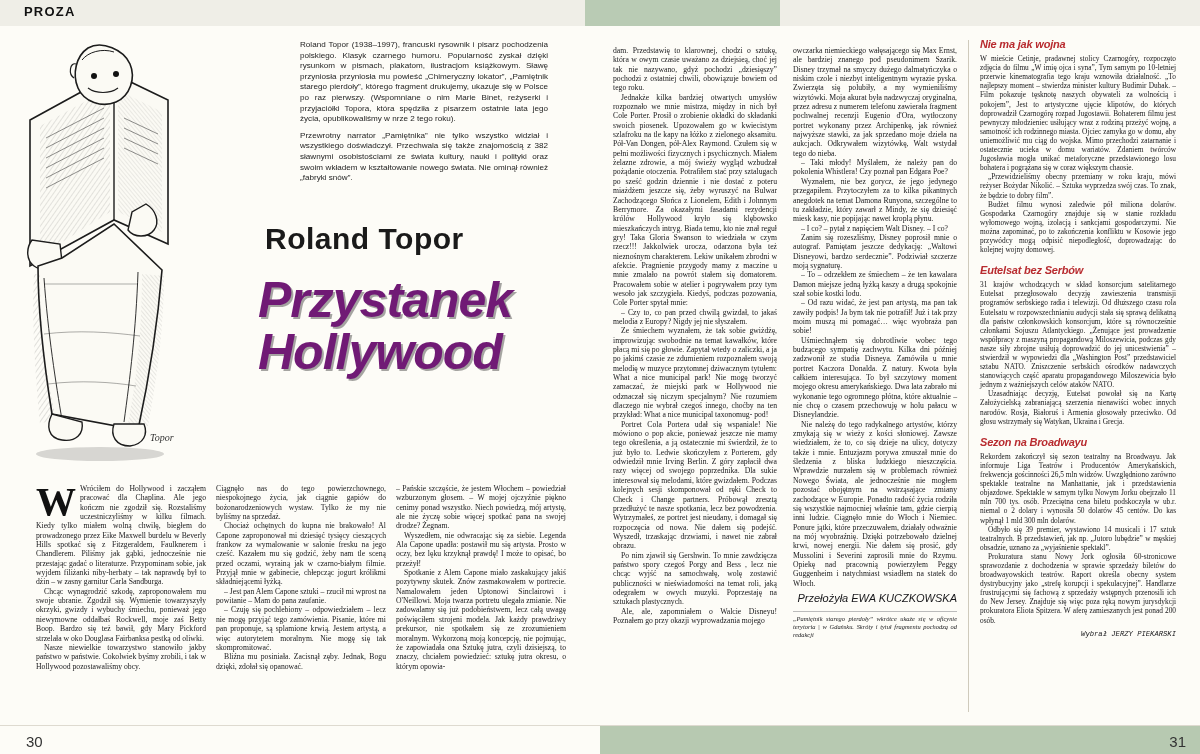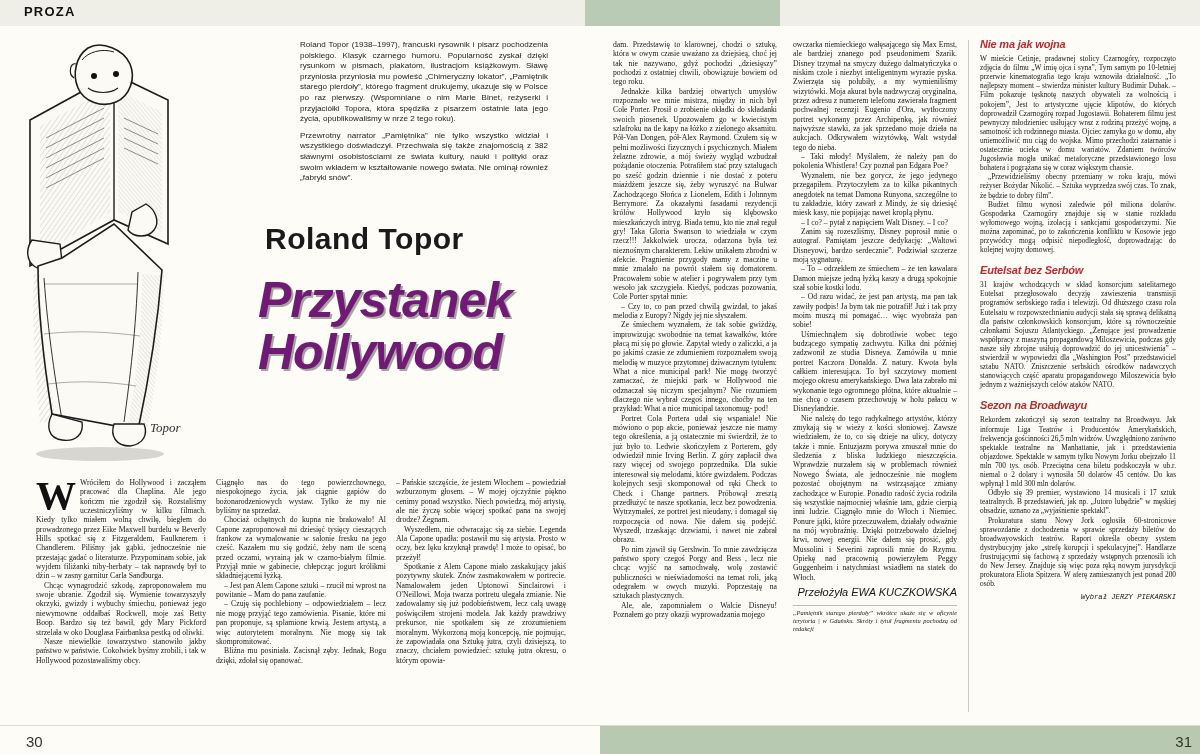--- a/index.html
+++ b/index.html
@@ -68,34 +68,34 @@
     background: #b7c9b1;
   }
   .folio {
     position: absolute;
     bottom: 4px;
     font-family: "Liberation Sans", sans-serif;
     font-size: 15px;
     color: #333;
   }
   .folio.left { left: 26px; }
-  .folio.right { right: 8px; }
+  .folio.right { right: 14px; }
 
   
   .illo {
     position: absolute;
     left: 18px; top: 34px;
     width: 200px; height: 440px;
   }
   .illo svg { display: block; }
   .illo-sign {
     position: absolute;
-    left: 150px; top: 420px;
-    font-family: "Liberation Serif", serif;
-    font-size: 13px;
+    left: 150px; top: 432px;
+    font-family: "Liberation Serif", serif;
+    font-size: 10px;
     font-style: italic;
     color: #333;
   }
 
   
   .intro-box {
     position: absolute;
     left: 300px; top: 40px;
     width: 248px;
     font-family: "Liberation Sans", sans-serif;
@@ -134,21 +134,21 @@
   .col {
     position: absolute;
     font-family: "Liberation Serif", serif;
     font-size: 7.7px;
     line-height: 9.35px;
     text-align: justify;
     color: #17171a;
     column-fill: auto;
   }
   .col p { margin: 0; text-indent: 8px; }
-  .col p.noindent { text-indent: 0; }
+  .col p.noindent { text-indent: 0; margin-top: 6px; }
 
   #col1 { left: 36px;  top: 478px; width: 170px; height: 232px; }
   #col2 { left: 216px; top: 478px; width: 170px; height: 232px; }
   #col3 { left: 396px; top: 478px; width: 170px; height: 232px; }
   #col5 { left: 613px; top: 40px;  width: 164px; height: 672px; }
   #col6 { left: 793px; top: 40px;  width: 164px; height: 672px; }
 
   
   .dropcap {
     float: left;
@@ -351,20 +351,21 @@
   <div class="vrule"></div>
 
   <div class="side">
     <h3>Nie ma jak wojna</h3>
     <p class="noindent">W mieście Cetinje, pradawnej stolicy Czarnogóry, rozpoczęto zdjęcia do filmu „W imię ojca i syna”, Tym samym po 10-letniej przerwie kinematografia tego kraju wznowiła działalność. „To najlepszy moment – stwierdza minister kultury Budimir Dubak. – Film pokazuje tęsknotę naszych obywateli za wolnością i pokojem”, Jest to artystyczne ujęcie klipotów, do których doprowadził Czarnogórę rozpad Jugostawii. Bohaterem filmu jest pewnyczy młodzieniec usiłujący wraz z rodziną przeżyć wojnę, a samotność ich rodzinnego miasta. Ojciec zamyka go w domu, aby uniemożliwić mu ciąg do wojska. Mimo przechodzi zatarnanie i ostatecznie ucieka w domu wariatów. Zdaniem twórców Jugosławia mogła unikać metaforyczne przedstawionego losu bohatera i pogrążana się w coraz większym chaosie.</p>
     <p>„Przewidzieliśmy obecny przemiany w roku kraju, mówi reżyser Bożydar Nikolić. – Sztuka wyprzedza swój czas. To znak, że będzie to dobry film”.</p>
     <p>Budżet filmu wynosi zaledwie pół miliona dolarów. Gospodarka Czarnogóry znajduje się w stanie rozkładu wyłomowego wojną, izolacją i sankcjami gospodarczymi. Nie można zapominać, po to zakończenia konfliktu w Kosowie jego przywódcy mogą odpisić niepodległość, doprowadzając do kolejnej wojny domowej.</p>
 
     <h3 class="spaced">Eutelsat bez Serbów</h3>
     <p class="noindent">31 krajów wchodzących w skład konsorcjum satelitarnego Eutelsat przegłosowało decyzję zawieszenia transmisji programów serbskiego radia i telewizji. Od dłuższego czasu rola Eutelsatu w rozpowszechnianiu audycji stała się sprawą delikatną dla państw członkowskich konsorcjum, które są równocześnie członkami Sojuszu Atlantyckiego. „Żenujące jest prowadzenie współpracy z maszyną propagandową Miloszewicia, podczas gdy nasze siły zbrojne usiłują doprowadzić do jej unicestwienia” – stwierdził w wypowiedzi dla „Washington Post” przedstawiciel sztabu NATO. Zniszczenie serbskich ośrodków nadawczych stanowiących część aparatu propagandowego Miloszewicia było jednym z ważniejszych celów ataków NATO.</p>
+    <p>Uzasadniając decyzję, Eutelsat powołał się na Kartę Założycielską zabraniającą szerzenia nienawiści wobec innych narodów. Rosja, Białoruś i Armenia głosowały przeciwko. Od głosu wstrzymały się Watykan, Ukraina i Grecja.</p>
 
     <h3 class="spaced">Sezon na Broadwayu</h3>
     <p class="noindent">Rekordem zakończył się sezon teatralny na Broadwayu. Jak informuje Liga Teatrów i Producentów Amerykańskich, frekwencja gościnności 26,5 mln widzów. Uwzględniono zarówno spektakle teatralne na Manhattanie, jak i przedstawienia objazdowe. Spektakle w samym tylku Nowym Jorku obejrzało 11 mln 700 tys. osób. Przeciętna cena biletu podskoczyła w ub.r. niemal o 2 dolary i wynosiła 50 dolarów 45 centów. Do kas wpłynął 1 mld 300 mln dolarów.</p>
     <p>Odbyło się 39 premier, wystawiono 14 musicali i 17 sztuk teatralnych. B przedstawień, jak np. „Jutoro lubędzie” w męskiej obsadzie, uznano za „wyjaśnienie spektakl”.</p>
     <p>Prokuratura stanu Nowy Jork ogłosiła 60-stronicowe sprawozdanie z dochodzenia w sprawie sprzedaży biletów do broadwayowskich teatrów. Raport określa obecny system dystrybucyjny jako „strefę korupcji i spekulacyjnej”. Handlarze frustrującymi się fachową z sprzedaży wstępnych przenosili ich do New Jersey. Znajduje się więc poza ręką nowym jurysdykcji prokuratora Eliota Spitzera. W aferę zamieszanych jest ponad 200 osób.</p>
     <div class="sig">Wybrał JERZY PIEKARSKI</div>
   </div>
 
   <div class="bottom-strip"></div>
   <div class="bottom-green"></div>

